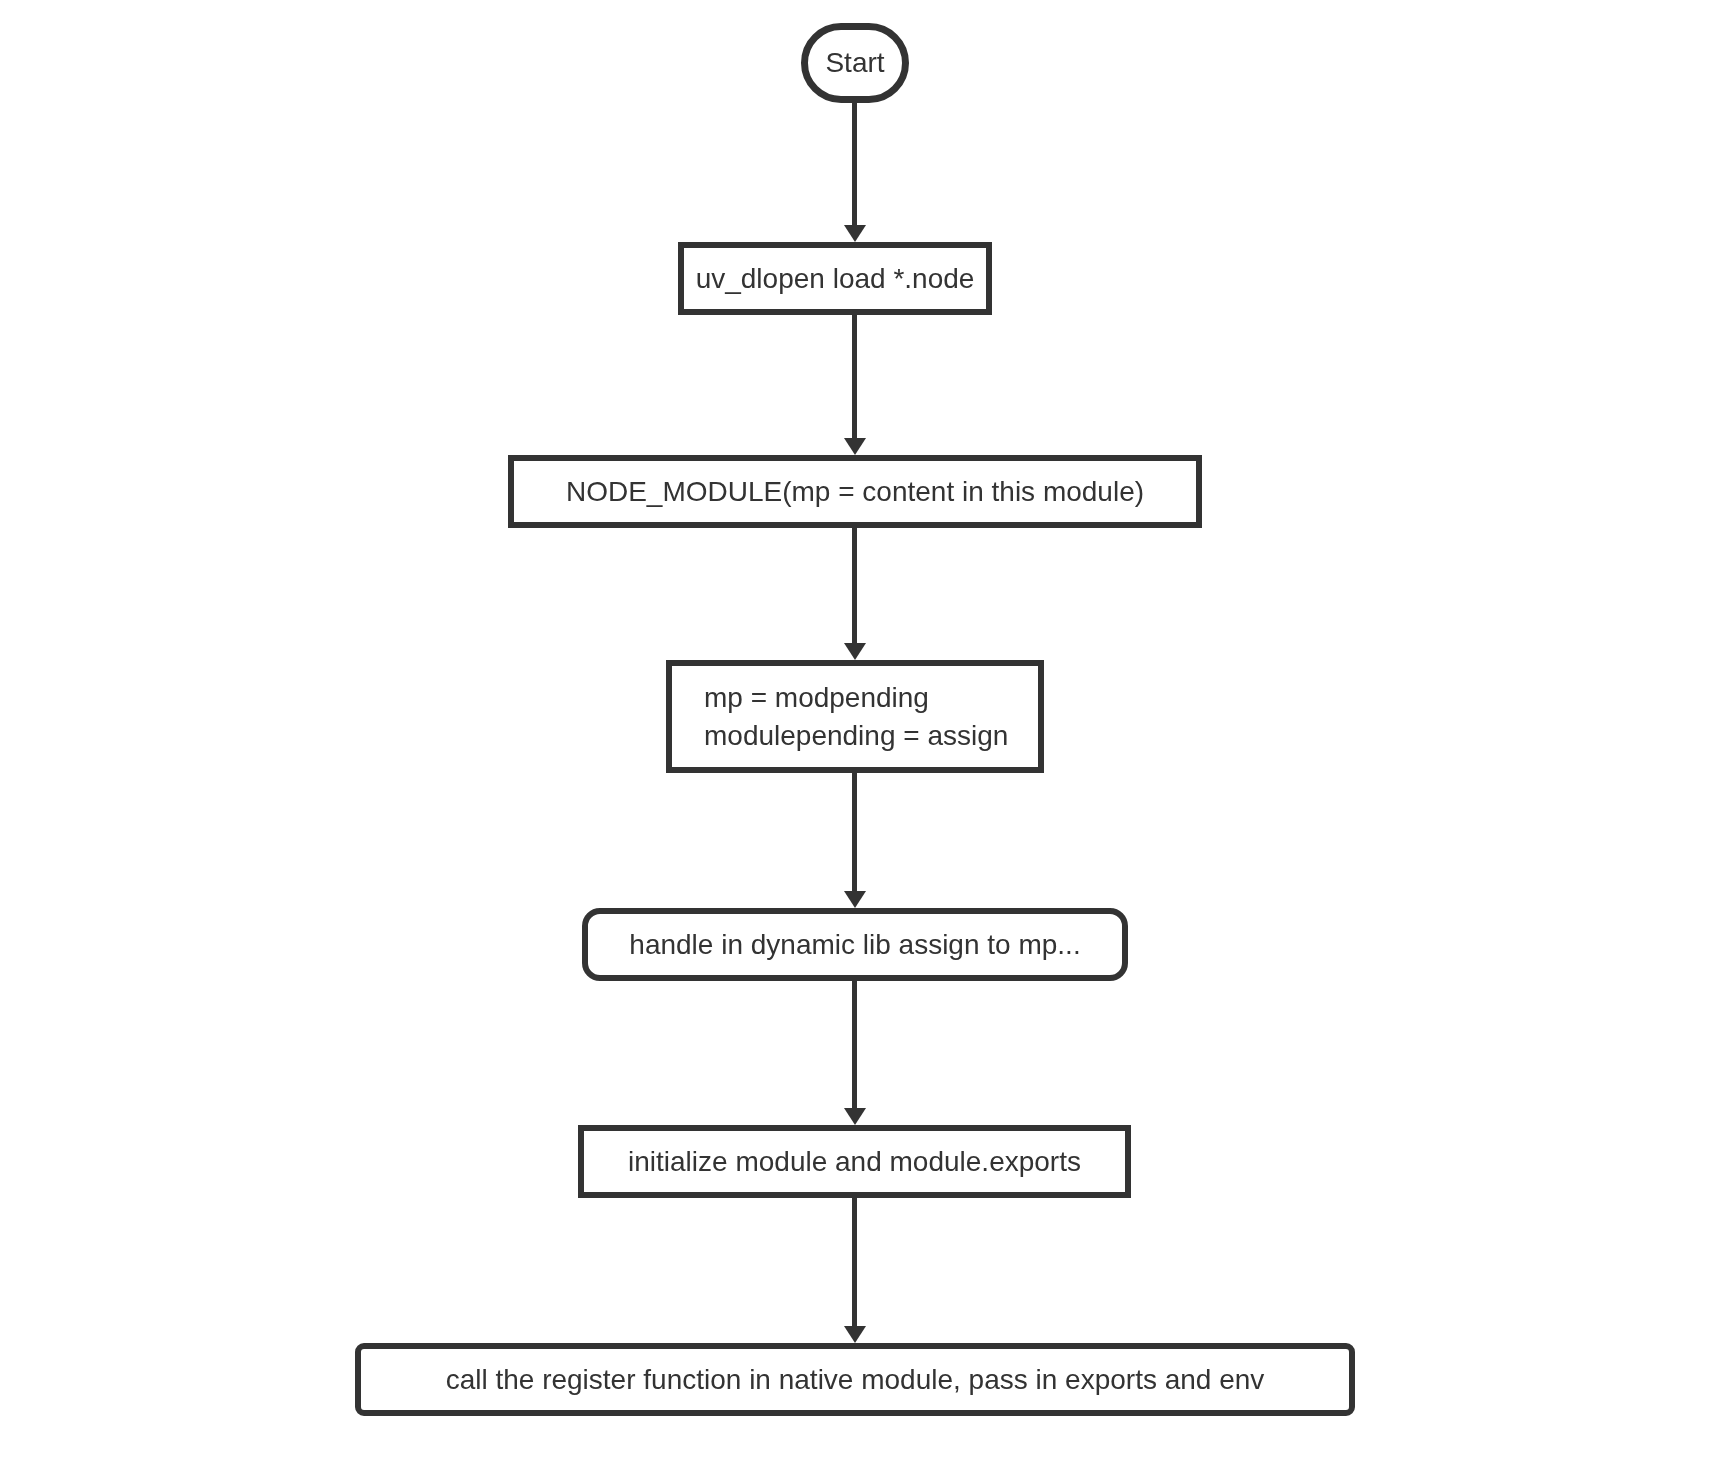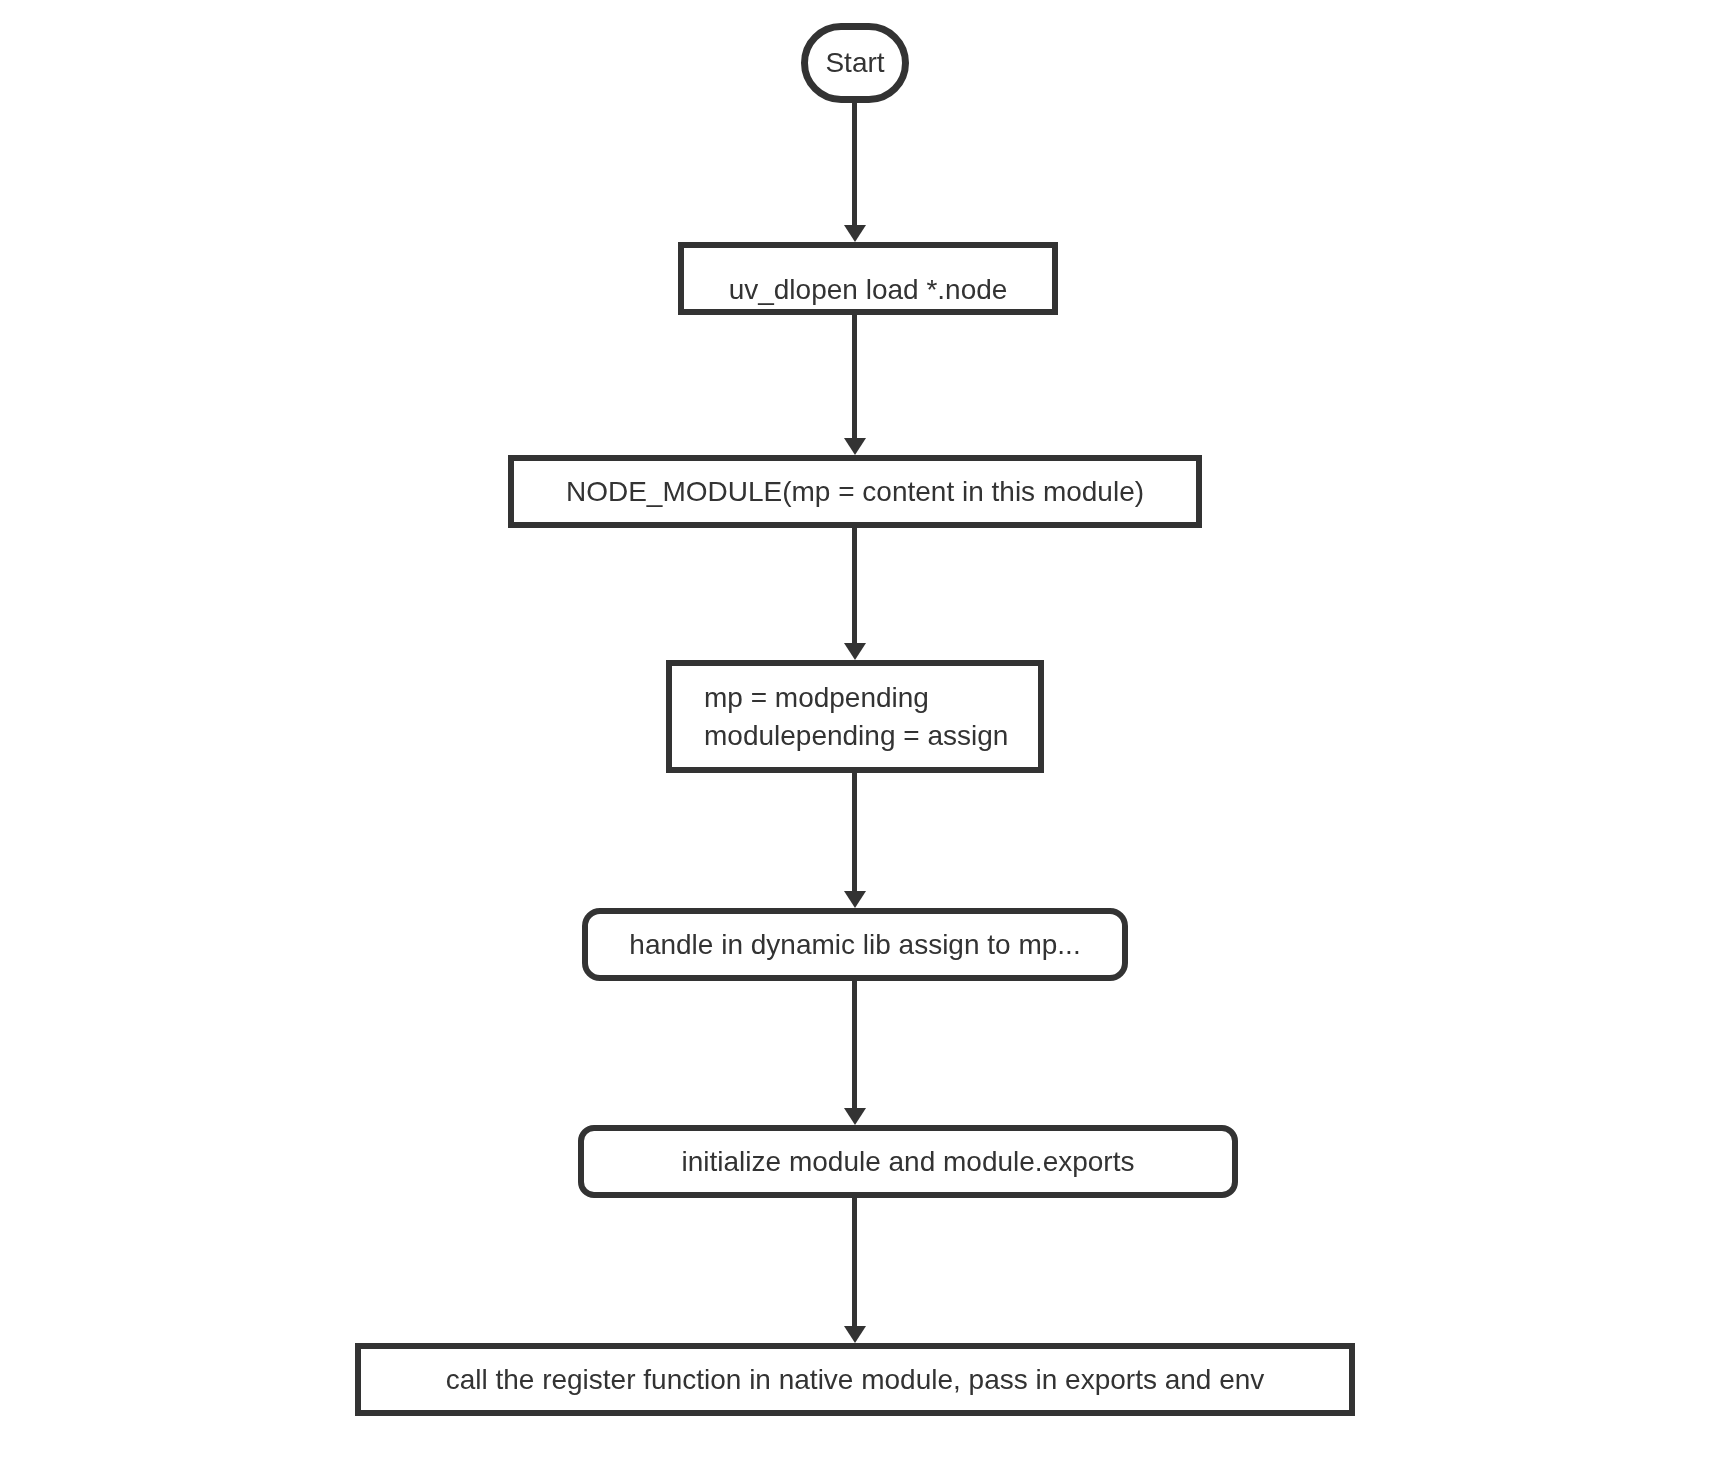--- a/index.html
+++ b/index.html
@@ -71,21 +71,21 @@
 
   <div class="node oval" style="left:801px; top:23px; width:108px; height:80px;">
     <span class="label">Start</span>
   </div>
 
   <div class="arrow" style="left:844px; top:103px; height:139px;">
     <div class="line"></div>
     <div class="head"></div>
   </div>
 
-  <div class="node" style="left:678px; top:242px; width:380px; height:73px;align-items:flex-end;">
+  <div class="node" style="left:678px; top:242px; width:314px; height:73px;">
     <span class="label">uv_dlopen load *.node</span>
   </div>
 
   <div class="arrow" style="left:844px; top:315px; height:140px;">
     <div class="line"></div>
     <div class="head"></div>
   </div>
 
   <div class="node" style="left:508px; top:455px; width:694px; height:73px;justify-content:center;">
     <span class="label">NODE_MODULE(mp = content in this module)</span>
@@ -110,26 +110,26 @@
 
   <div class="node" style="left:582px; top:908px; width:546px; height:73px;border-radius:18px;">
     <span class="label">handle in dynamic lib assign to mp...</span>
   </div>
 
   <div class="arrow" style="left:844px; top:981px; height:144px;">
     <div class="line"></div>
     <div class="head"></div>
   </div>
 
-  <div class="node" style="left:578px; top:1125px; width:660px; height:73px;border-radius:16px;">
+  <div class="node" style="left:578px; top:1125px; width:553px; height:73px;">
     <span class="label">initialize module and module.exports</span>
   </div>
 
   <div class="arrow" style="left:844px; top:1198px; height:145px;">
     <div class="line"></div>
     <div class="head"></div>
   </div>
 
-  <div class="node" style="left:355px; top:1343px; width:1000px; height:73px;">
+  <div class="node" style="left:355px; top:1343px; width:1000px; height:73px;border-radius:9px;">
     <span class="label">call the register function in native module, pass in exports and env</span>
   </div>
 
 </div>
 
 </body></html>

